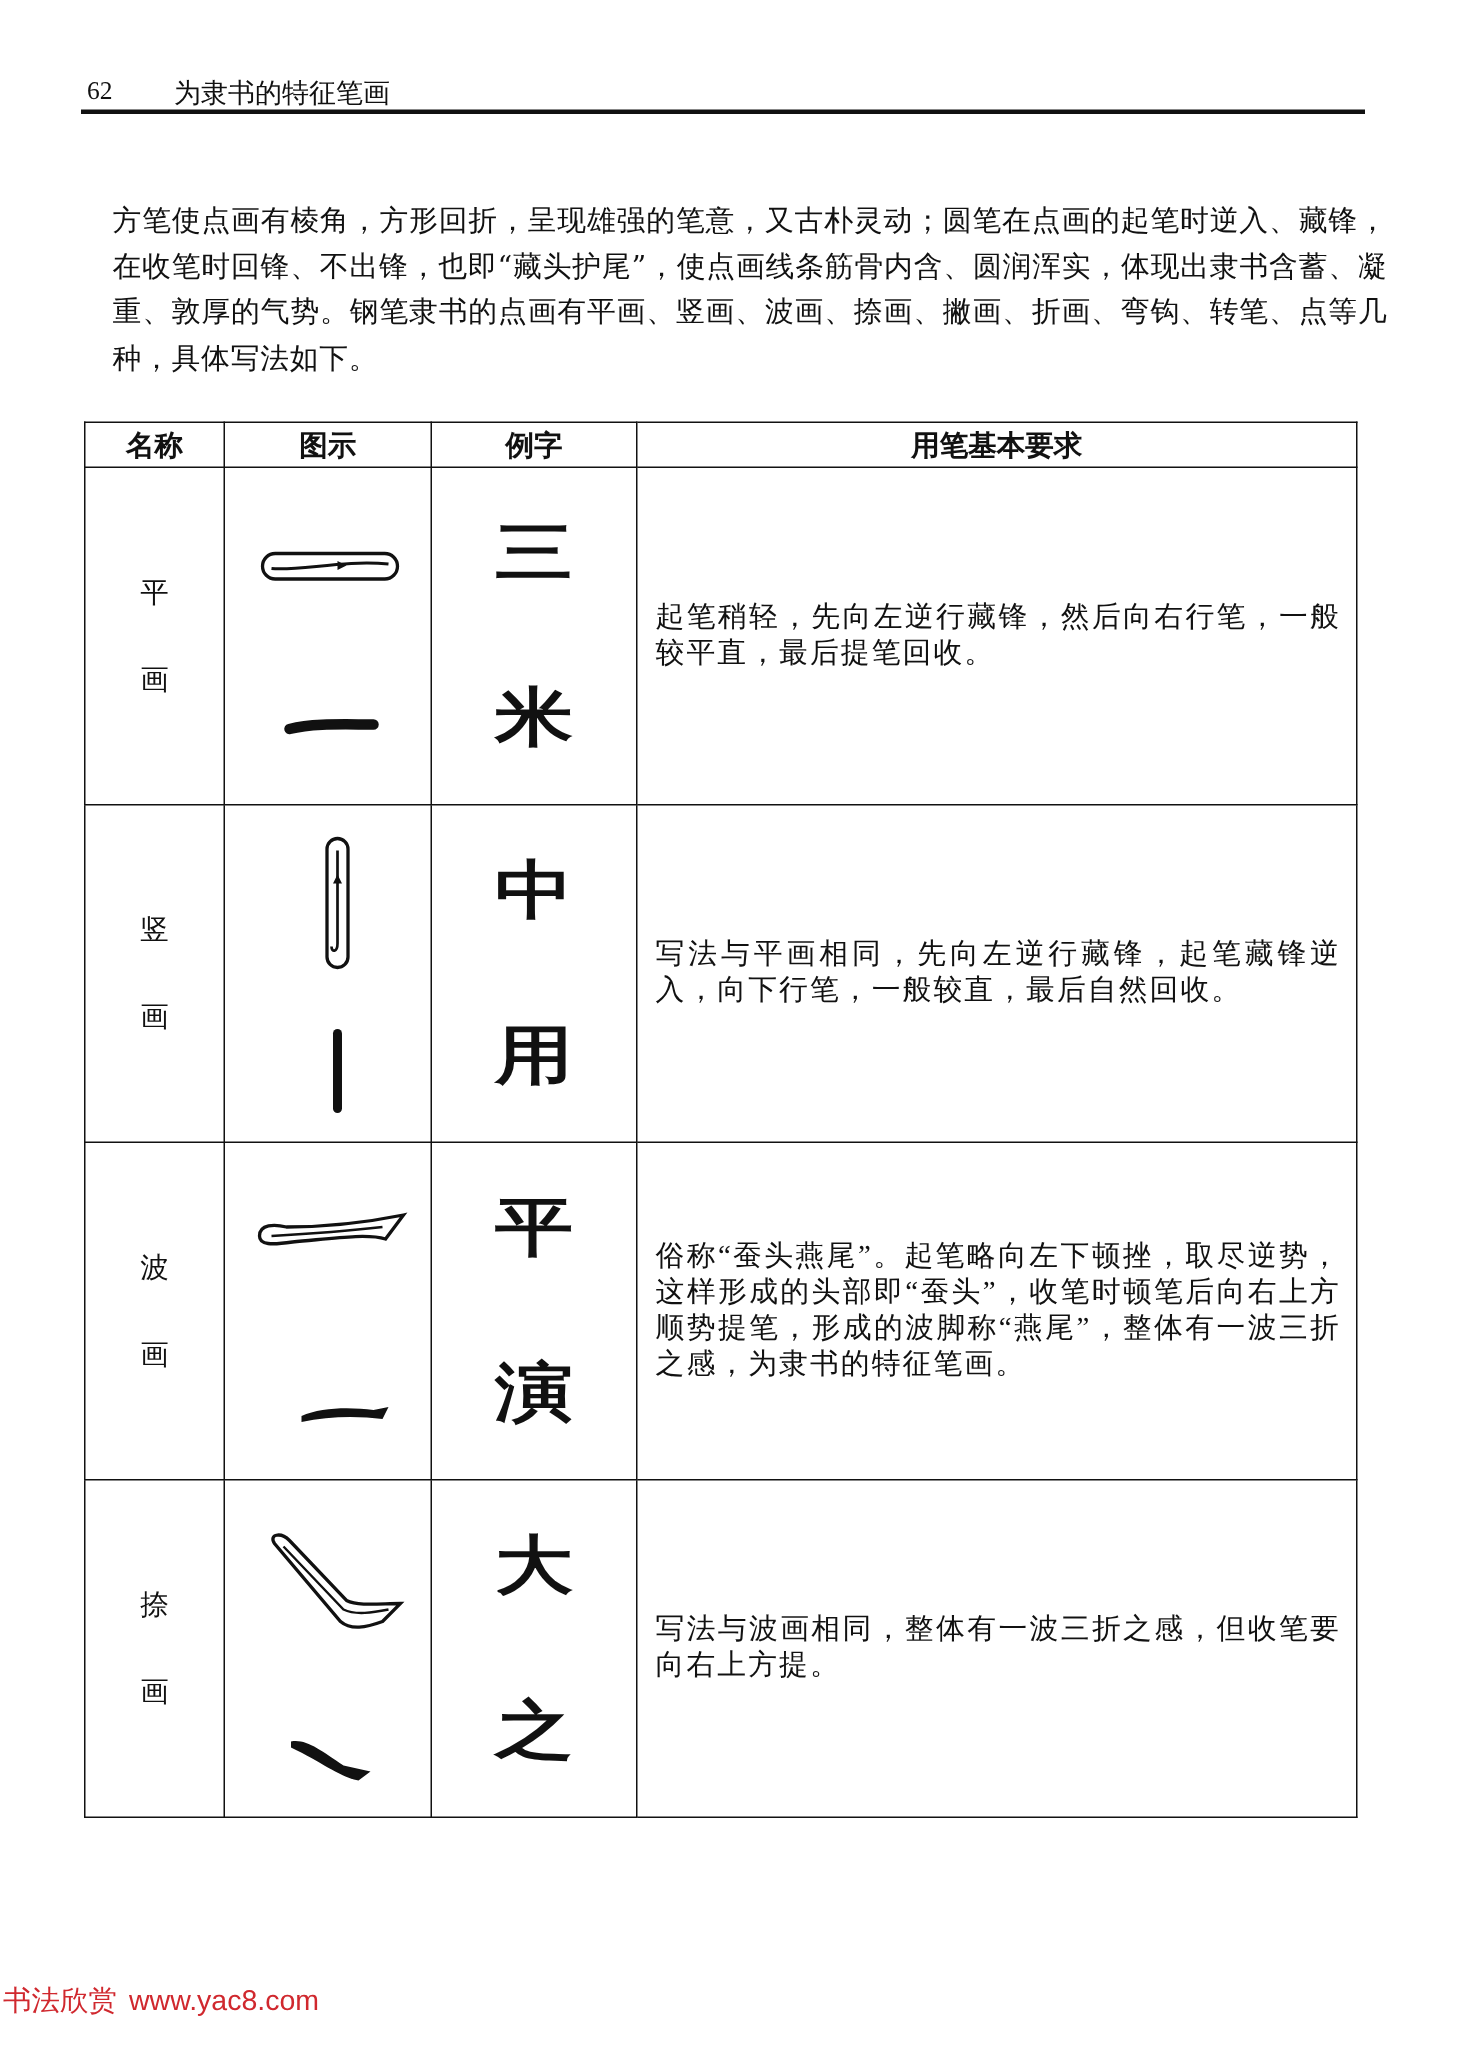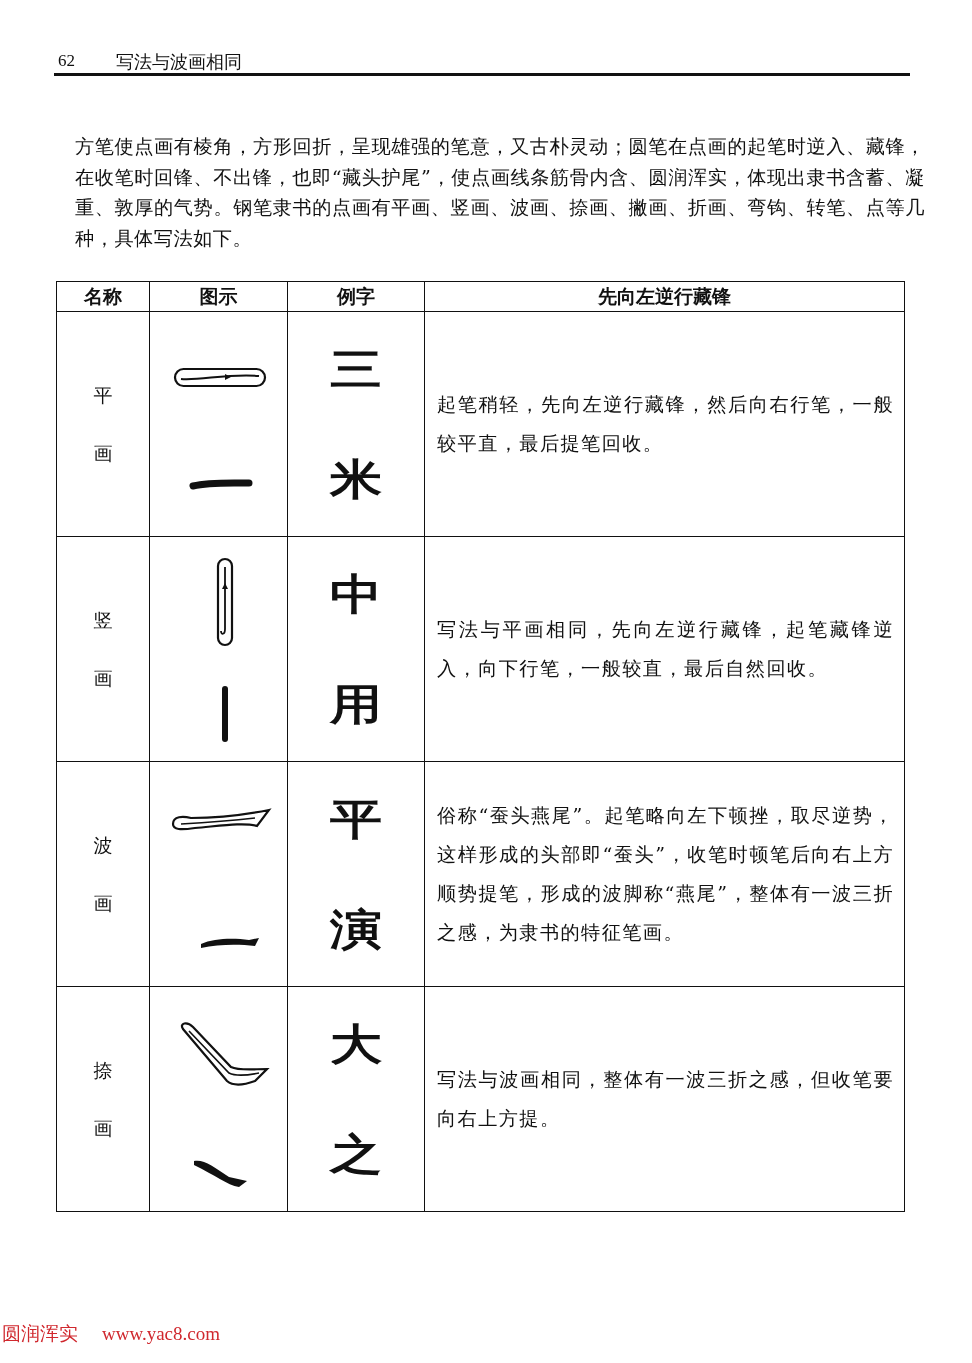--- a/index.html
+++ b/index.html
@@ -22,50 +22,50 @@
   .name-char { display: block; font-size: 19px; line-height: 28px; }
   .name-char + .name-char { margin-top: 30px; }
   .row { height: 225px; }
 
   .fig-cell, .ex-cell { position: relative; }
   .fig-cell svg { display: block; margin: 0 auto; }
   .ex-char { display: block; text-align: center; font-size: 52px; font-weight: bold; line-height: 60px;
              font-family: "DejaVu Sans", sans-serif; letter-spacing: 0; transform: scaleY(0.82); }
   .ex-char + .ex-char { margin-top: 50px; }
 
-  .desc { font-size: 19.2px; line-height: 39px; padding: 0 10px 0 12px; text-align: justify; letter-spacing: 1.4px; }
+  .desc { font-size: 19.2px; line-height: 24px; padding: 0 10px 0 12px; text-align: justify; letter-spacing: 1.4px; font-family: Liberation Serif, serif; }
 
   .watermark { position: absolute; left: 2px; top: 1321px; color: #d0282e; font-size: 19px; }
   .watermark .wm-cn { font-family: "DejaVu Serif", serif; }
-  .watermark .wm-url { font-family: Liberation Serif, serif; margin-left: 24px; }
+  .watermark .wm-url { font-family: Liberation Sans, sans-serif; margin-left: 8px; }
 </style>
 </head>
 <body>
 
 <div class="header">
   <span class="page-no">62</span>
-  <span class="book-title">写法与波画相同</span>
+  <span class="book-title">为隶书的特征笔画</span>
 </div>
 <div class="header-rule"></div>
 
 <p class="intro" style="margin:15px;">方笔使点画有棱角，方形回折，呈现雄强的笔意，又古朴灵动；圆笔在点画的起笔时逆入、藏锋，在收笔时回锋、不出锋，也即“藏头护尾”，使点画线条筋骨内含、圆润浑实，体现出隶书含蓄、凝重、敦厚的气势。钢笔隶书的点画有平画、竖画、波画、捺画、撇画、折画、弯钩、转笔、点等几种，具体写法如下。</p>
 
 <table class="strokes">
   <colgroup>
     <col style="width:93px">
       <col style="width:138px">
       <col style="width:137px">
       <col style="width:480px">
   </colgroup>
   <thead>
     <tr>
       <th>名称</th>
       <th>图示</th>
       <th>例字</th>
-      <th>先向左逆行藏锋</th>
+      <th>用笔基本要求</th>
     </tr>
   </thead>
   <tbody>
 
     <tr class="row">
       <td class="name-cell">
         <span class="name-char">平</span>
         <span class="name-char">画</span>
       </td>
       <td class="fig-cell">
@@ -145,14 +145,14 @@
         <span class="ex-char">之</span>
       </td>
       <td>
         <div class="desc">写法与波画相同，整体有一波三折之感，但收笔要向右上方提。</div>
       </td>
     </tr>
   </tbody>
 </table>
 
 <div class="watermark">
-  <span class="wm-cn">圆润浑实</span><span class="wm-url">www.yac8.com</span>
+  <span class="wm-cn">书法欣赏</span><span class="wm-url">www.yac8.com</span>
 </div>
 
 </body></html>

